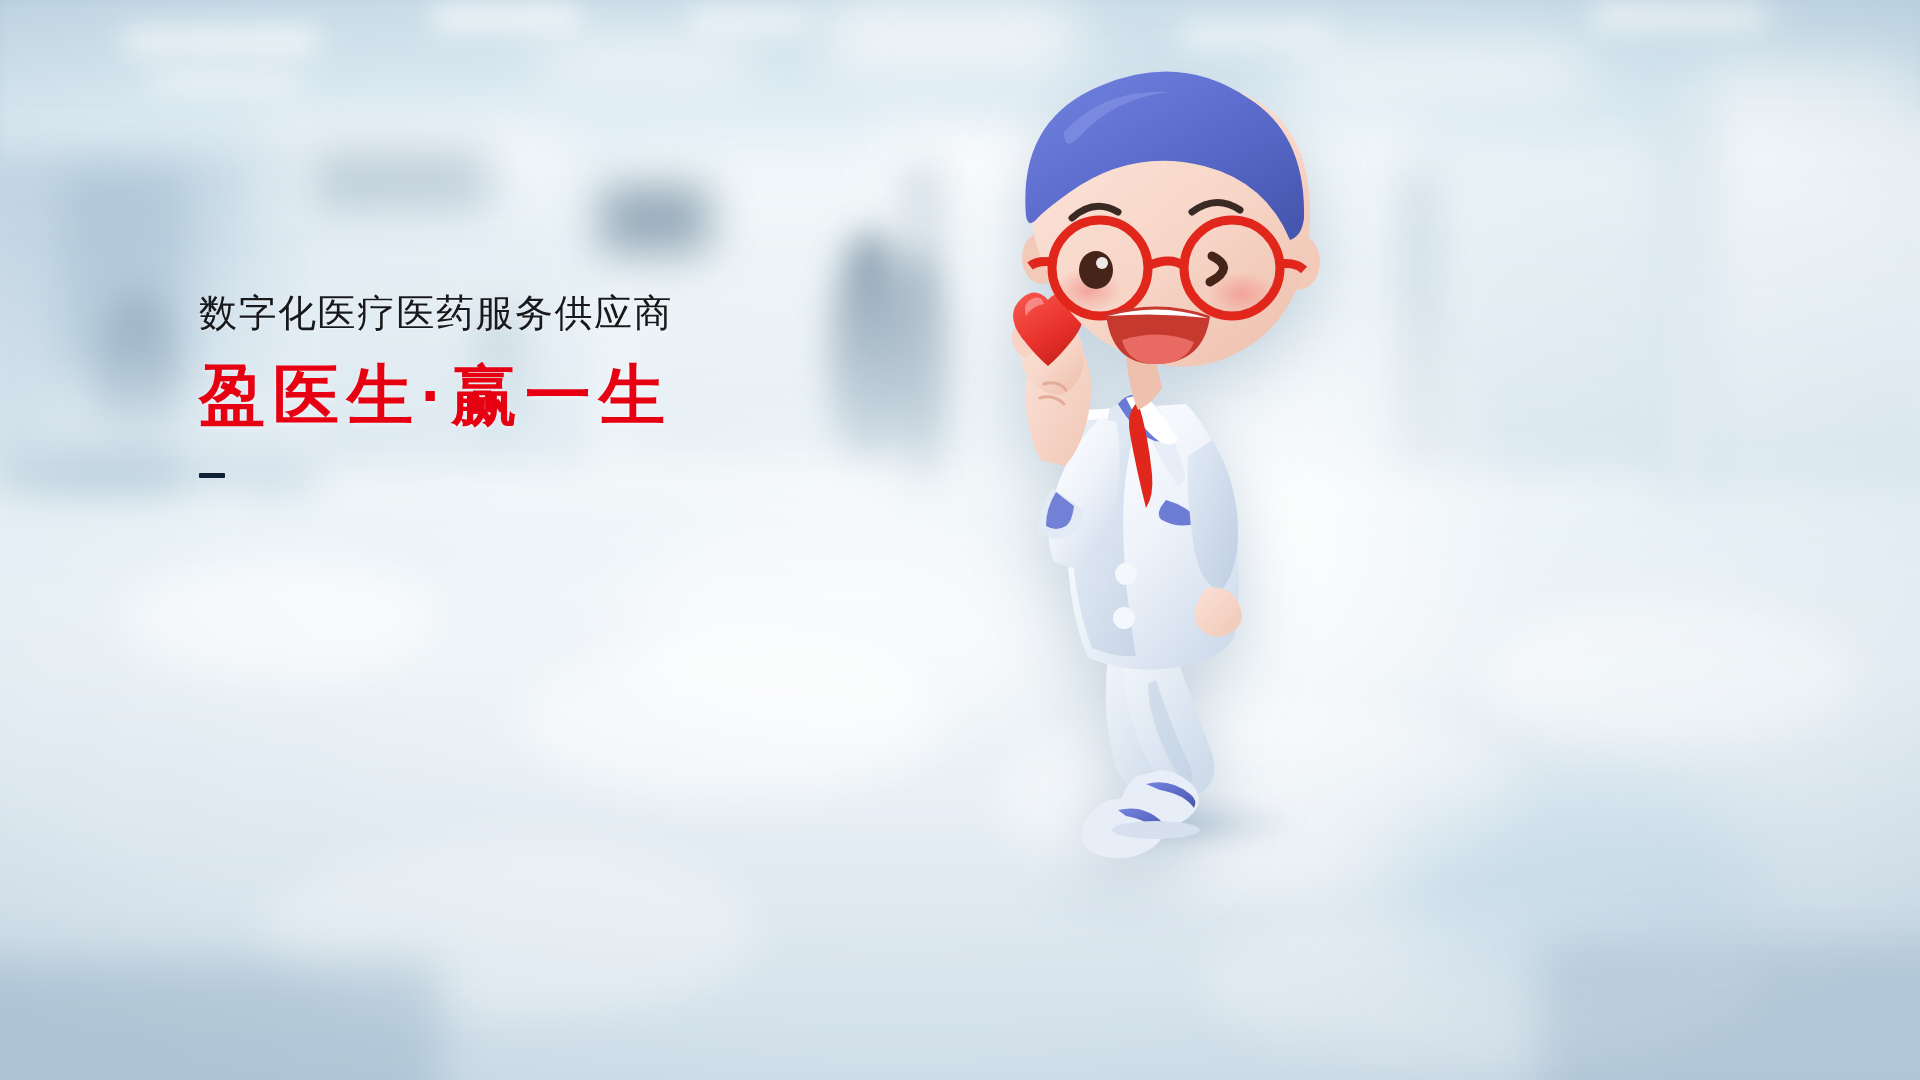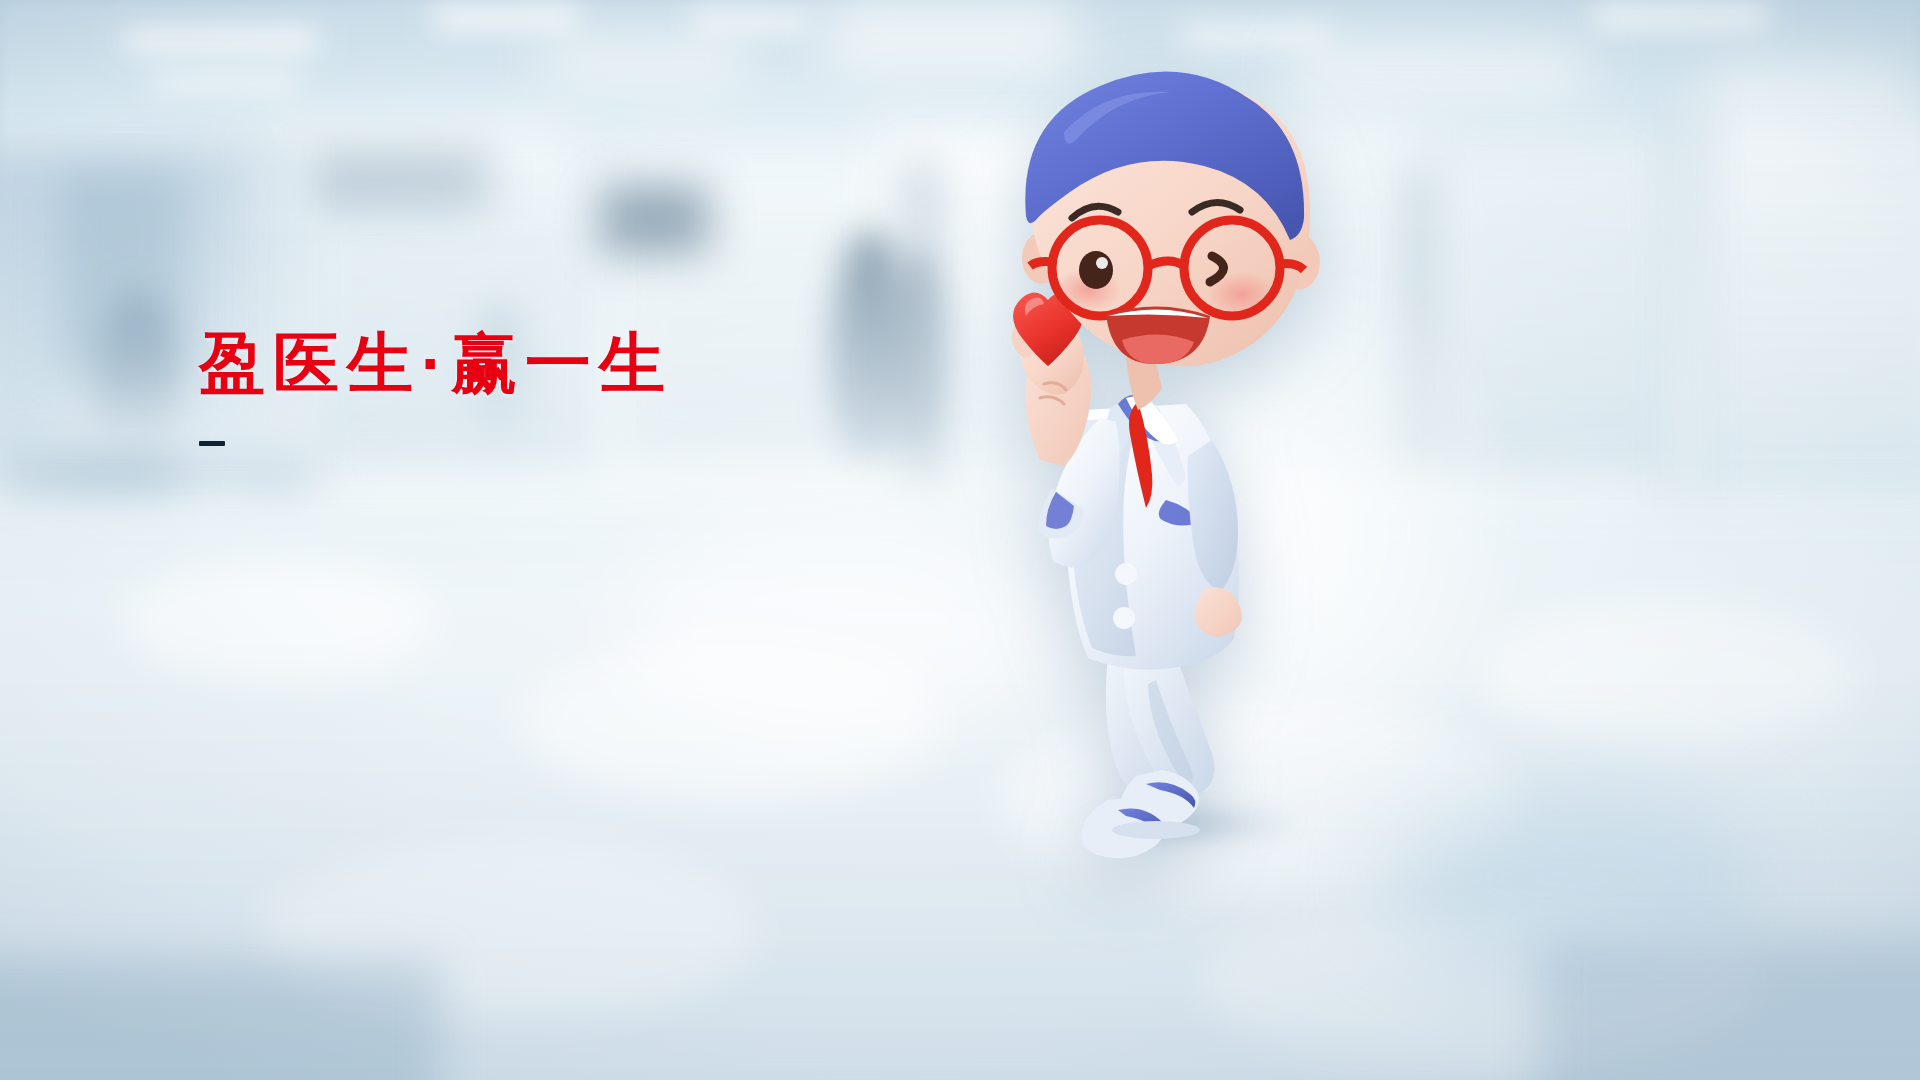--- a/index.html
+++ b/index.html
@@ -56,21 +56,21 @@
 
   
   .copy{position:absolute;left:199px;top:292px;width:760px;}
 
   .kicker{
     font-size:38px;line-height:1.15;color:#17191c;letter-spacing:1.5px;
     font-weight:400;white-space:nowrap;
     text-shadow:0 1px 2px rgba(255,255,255,.55);
   }
   .headline{
-    margin-top:36px;
+    margin-top:24px;
     font-size:66px;line-height:1.08;color:#e60012;font-weight:700;
     letter-spacing:8px;white-space:nowrap;
     text-shadow:0 2px 4px rgba(255,255,255,.45);
   }
   .rule{
     margin-top:42px;width:26px;height:5px;background:#0f2233;border-radius:1px;
   }
   .eng{
     margin-top:42px;color:#2a2f36;font-style:italic;font-weight:700;
     font-size:21px;line-height:36px;letter-spacing:1.1px;white-space:nowrap;
@@ -285,20 +285,21 @@
         <path d="M252 216 q24 12 -2 26" stroke="#45251a" stroke-width="9" fill="none" stroke-linecap="round" stroke-linejoin="round"></path>
 
         <path d="M146 274 q54 -16 104 2 q-6 46 -52 48 q-46 2 -52 -50 z" fill="#c6392f"></path>
         <path d="M162 300 q38 -12 72 2 q-8 22 -38 22 q-28 0 -34 -24 z" fill="#e96a62"></path>
         <path d="M148 276 q52 -14 100 2 q-50 -6 -100 -2 z" fill="#ffffff"></path>
       </g>
     </svg>
   </div>
 
   <div class="copy">
+    <div class="kicker">数字化医疗医药服务供应商</div>
 
     <div class="headline">盈医生·赢一生</div>
 
     <div class="rule"></div>
 
   </div>
 
 </div>
 
 </body></html>

